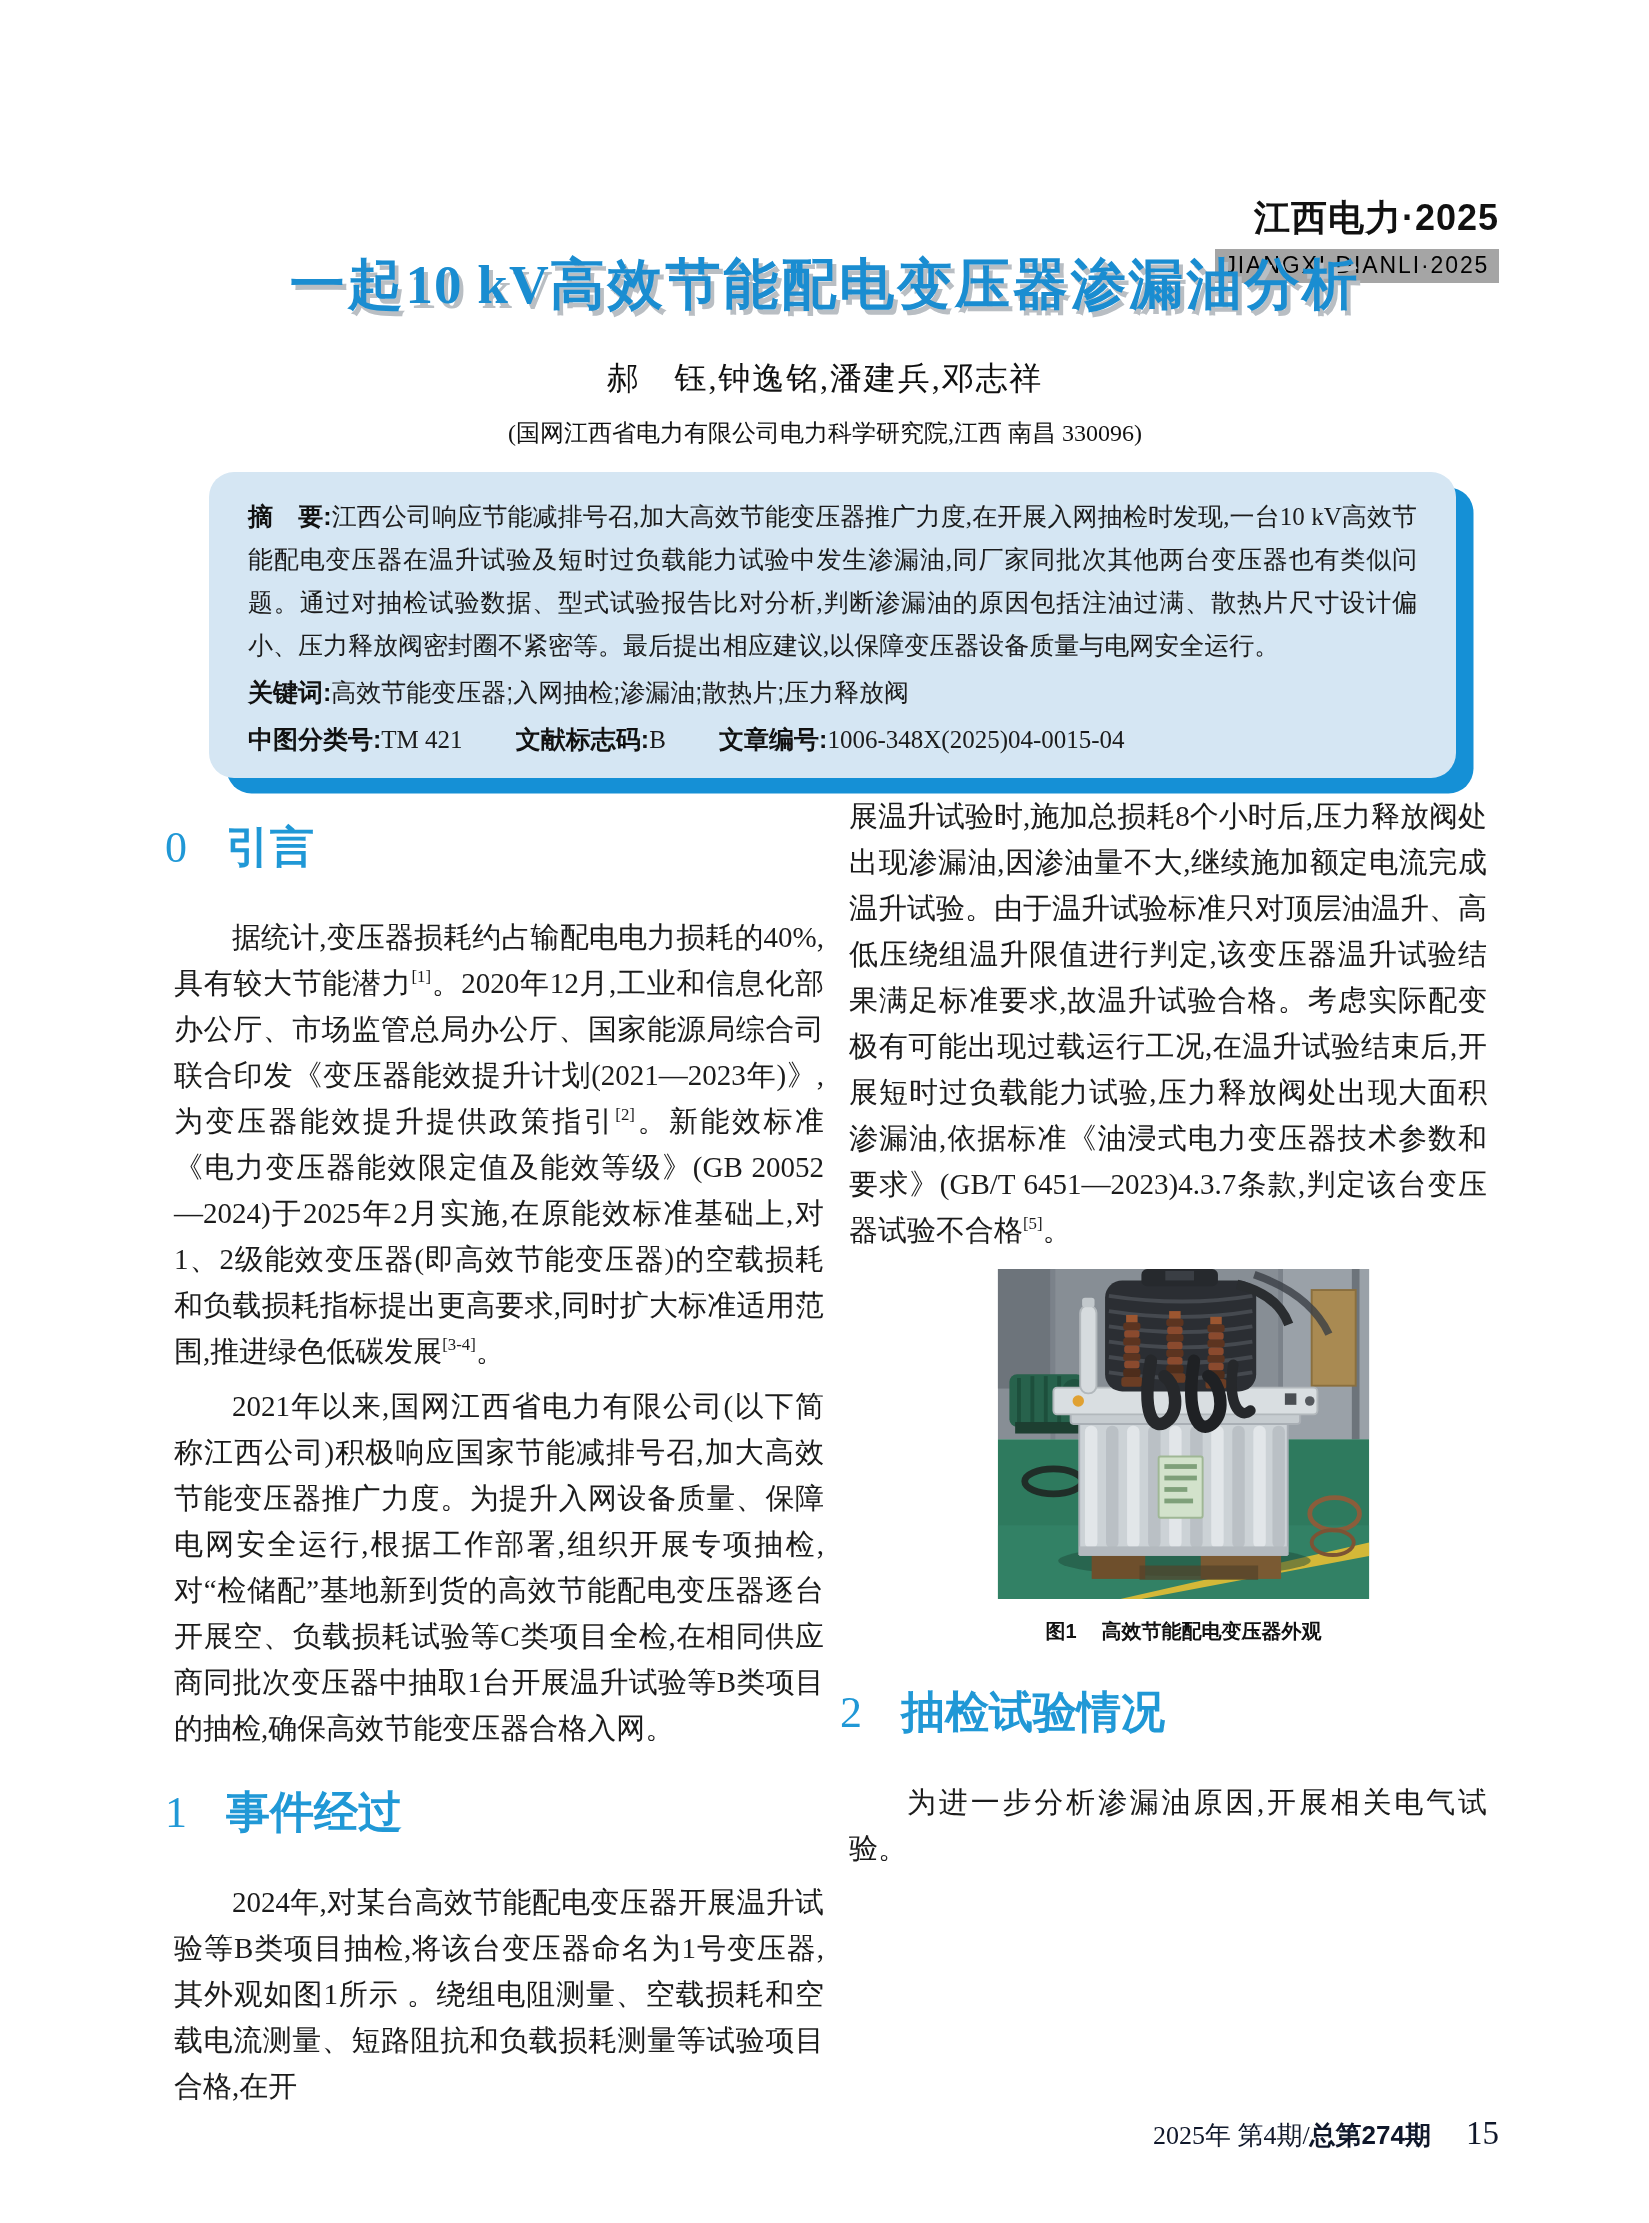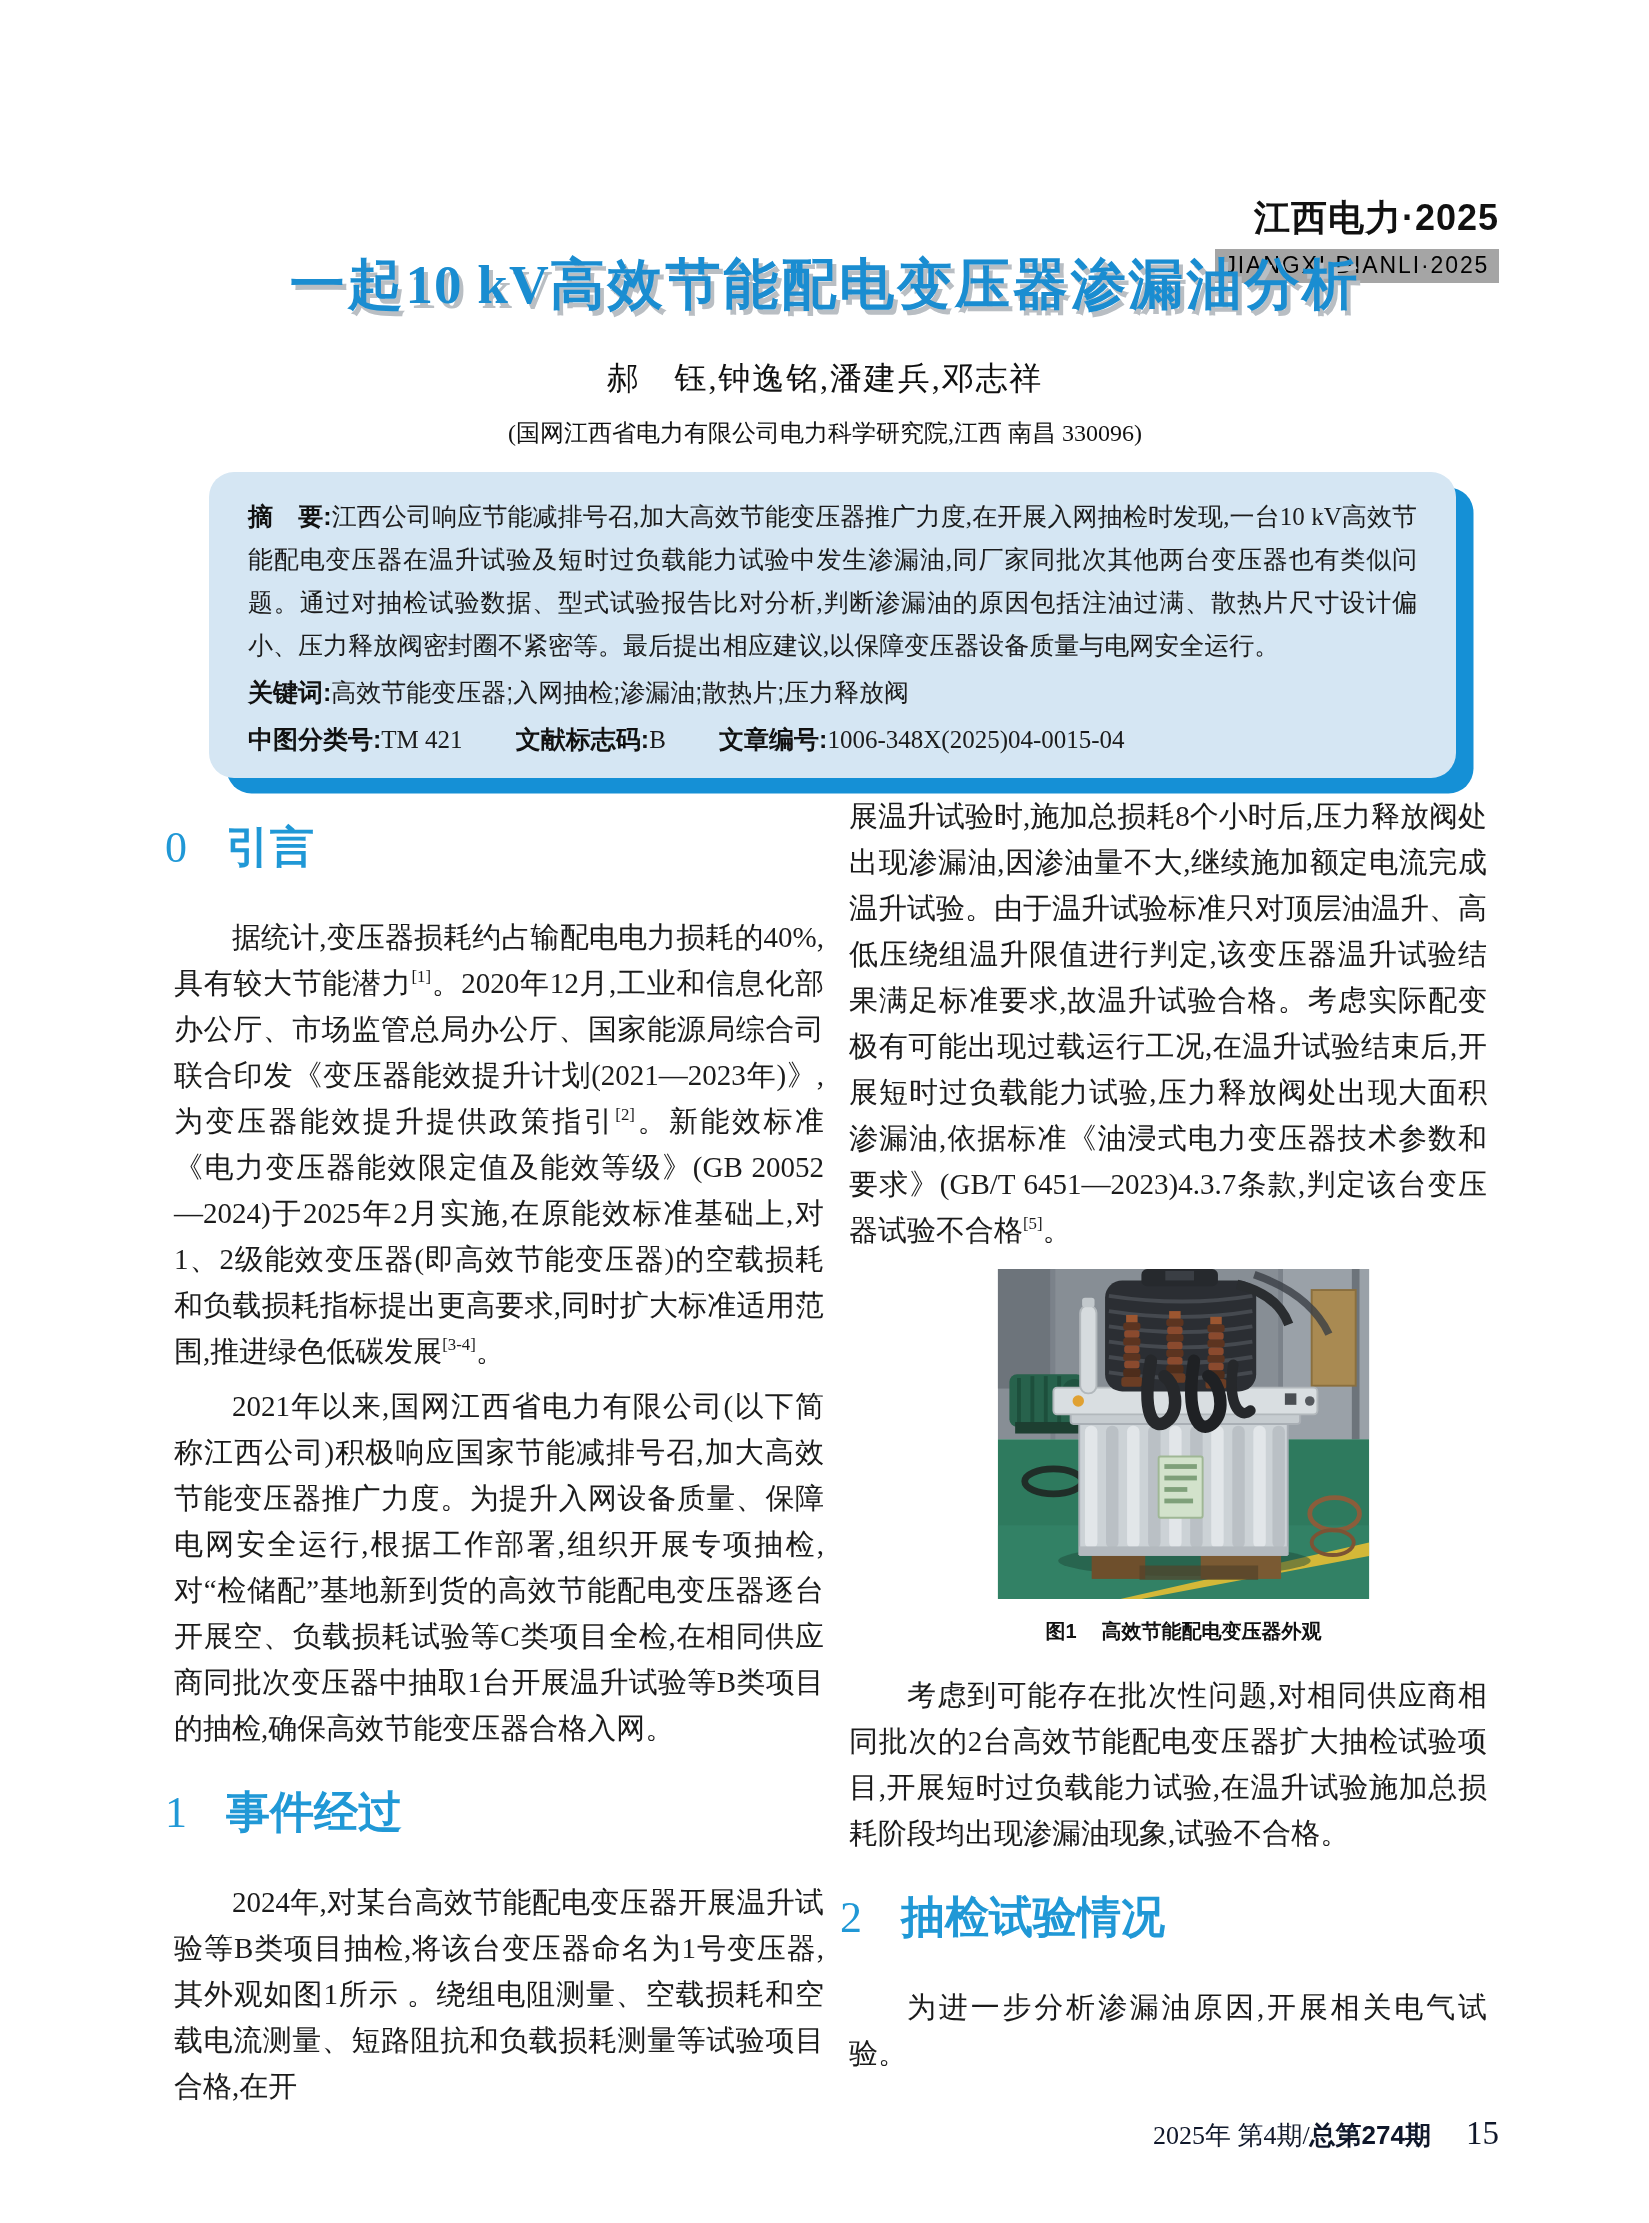--- a/index.html
+++ b/index.html
@@ -232,21 +232,20 @@
         </g>
         <g>
           <path d="M160 96 C150 150 162 172 178 158 C190 147 186 120 174 112" stroke="#26282b" stroke-width="13" fill="none" stroke-linecap="round"></path>
           <path d="M205 96 C196 152 210 176 226 160 C238 147 232 118 220 112" stroke="#1f2124" stroke-width="13" fill="none" stroke-linecap="round"></path>
           <path d="M246 100 C240 140 252 158 264 148" stroke="#26282b" stroke-width="11" fill="none" stroke-linecap="round"></path>
         </g>
       </svg>
       <div class="figure-caption"><span class="cap-label">图1</span><span>高效节能配电变压器外观</span></div>
     </div>
 
-    <p class="indent"><span>考虑到可能存在批次性问题,对相同供应商相同批次的2台高效节能配电变压器扩大抽检试验项目,开展短时过负载能力试验,在温升试验施加总损耗阶段均出现渗漏油现象,试验不合格。</span></p>
     <h2 class="section-heading"><span class="sec-num">2</span><span>抽检试验情况</span></h2>
     <p class="indent"><span>为进一步分析渗漏油原因,开展相关电气试验。</span></p>
   </div>
 
 
   <div class="page-footer">
     <span>2025年 第4期/</span><span class="pf-bold">总第274期</span><span class="pf-page">15</span>
   </div>
 
 </div>

